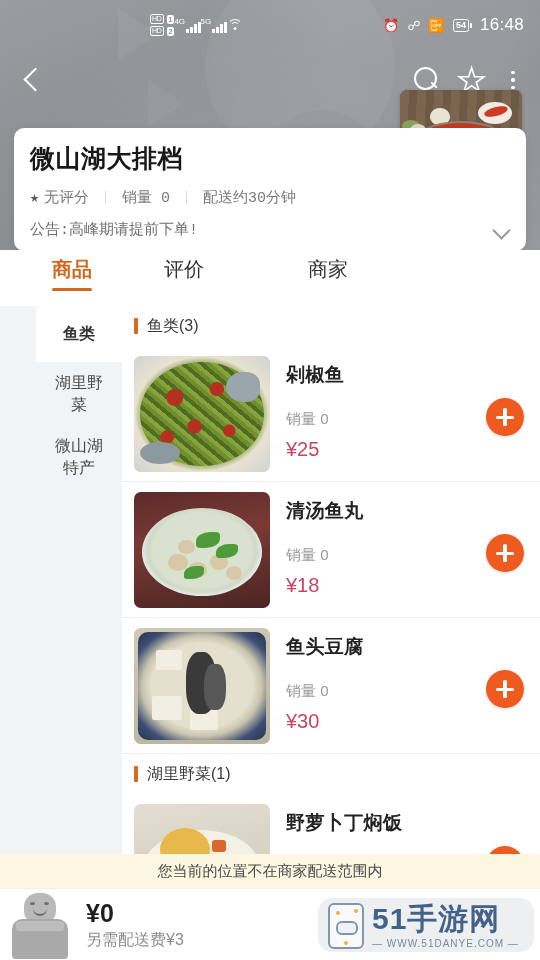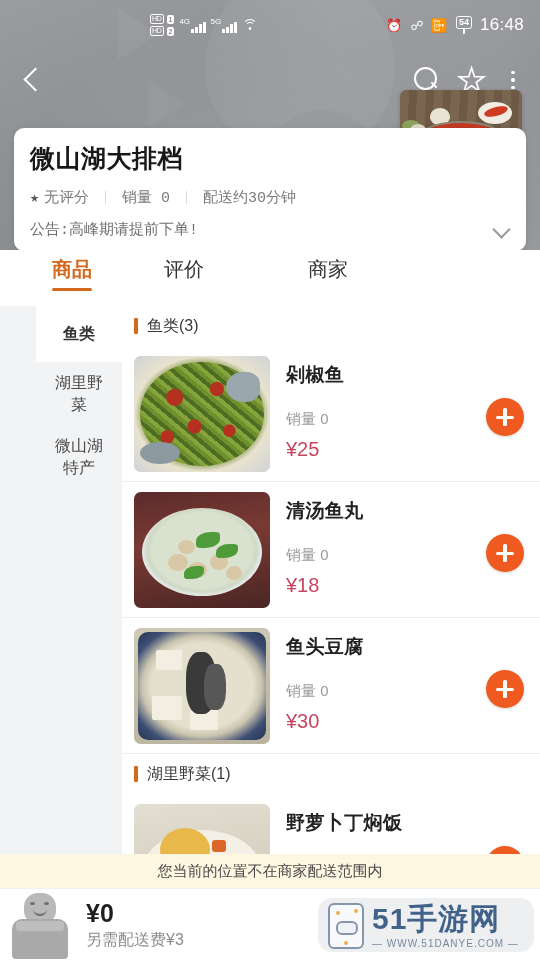--- a/index.html
+++ b/index.html
@@ -38,21 +38,21 @@
     position: absolute; left: 262px; top: 110px; width: 120px; height: 120px;
     border-radius: 50%; background: rgba(0,0,0,0.025);
   }
 
   
   .statusbar {
     position: absolute; top: 0; left: 0; width: 540px; height: 50px;
     display: flex; align-items: center; color: #ffffff; font-size: 13px;
   }
   .sb-left { flex: 0 0 150px; }
-  .sb-mid { flex: 1; display: flex; align-items: center; gap: 5px; }
+  .sb-mid { flex: 1; display: flex; align-items: center; }
   .sb-right { display: flex; align-items: center; gap: 8px; padding-right: 16px; }
   .hd-stack { display: flex; flex-direction: column; gap: 2px; }
   .hd-row { display: flex; align-items: center; gap: 3px; }
   .hd-badge {
     border: 1px solid #fff; border-radius: 2px; font-size: 7px; line-height: 8px;
     padding: 0 1px; letter-spacing: -0.3px;
   }
   .sim-badge {
     background: #fff; color: #8e9094; border-radius: 2px; font-size: 7px;
     line-height: 9px; padding: 0 2px; font-weight: bold;
@@ -73,21 +73,21 @@
     border-radius: 50%;
   }
   .wifi-ico span:nth-child(1) { width: 15px; height: 15px; top: 0px; }
   .wifi-ico span:nth-child(2) { width: 9px; height: 9px; top: 3.5px; }
   .wifi-ico span:nth-child(3) {
     width: 3px; height: 3px; top: 8px; background: #fff; border-radius: 50%;
     border-color: #fff;
   }
   .ico-sm { font-size: 13px; line-height: 1; }
   .batt {
-    display: inline-flex; align-items: center; flex-direction: column;
+    display: inline-flex; align-items: center;
   }
   .batt-body {
     border: 1.3px solid #fff; border-radius: 2.5px; padding: 0px 2px;
     font-size: 9px; line-height: 11px; font-weight: bold;
   }
   .batt-cap { width: 2px; height: 5px; background: #fff; border-radius: 0 1px 1px 0; margin-left: 1px; }
   .sb-clock { font-size: 17px; letter-spacing: 0.3px; }
 
   
   .navbar {
@@ -149,21 +149,21 @@
     position: absolute; left: 14px; top: 128px; width: 512px;
     background: #ffffff; border-radius: 10px; padding: 14px 16px 12px 16px;
     box-shadow: 0 1px 6px rgba(0,0,0,0.10);
     font-family: Liberation Mono, monospace;
   }
   .shop-title { font-size: 25px; font-weight: bold; color: #181818; letter-spacing: 0.5px; }
   .shop-meta { display: flex; align-items: center; margin-top: 13px; font-size: 15px; color: #7a7a7a; }
   .shop-meta .star { color: #5b5b5b; font-size: 15px; margin-right: 5px; }
   .meta-sep { width: 1px; height: 13px; background: #dcdcdc; margin: 0 16px; }
   .shop-notice {
-    display: flex; align-items: flex-start; margin-top: 13px; font-size: 15px; color: #6f6f6f;
+    display: flex; align-items: flex-end; margin-top: 13px; font-size: 15px; color: #6f6f6f;
   }
   .shop-notice .ntext { flex: 1; white-space: nowrap; overflow: hidden; text-overflow: ellipsis; }
   .chev-down { width: 18px; height: 18px; position: relative; cursor: pointer; }
   .chev-down::before {
     content: ""; position: absolute; left: 3px; top: 3px; width: 11px; height: 11px;
     border-right: 2px solid #9a9a9a; border-bottom: 2px solid #9a9a9a;
     transform: rotate(45deg);
   }
 
   

